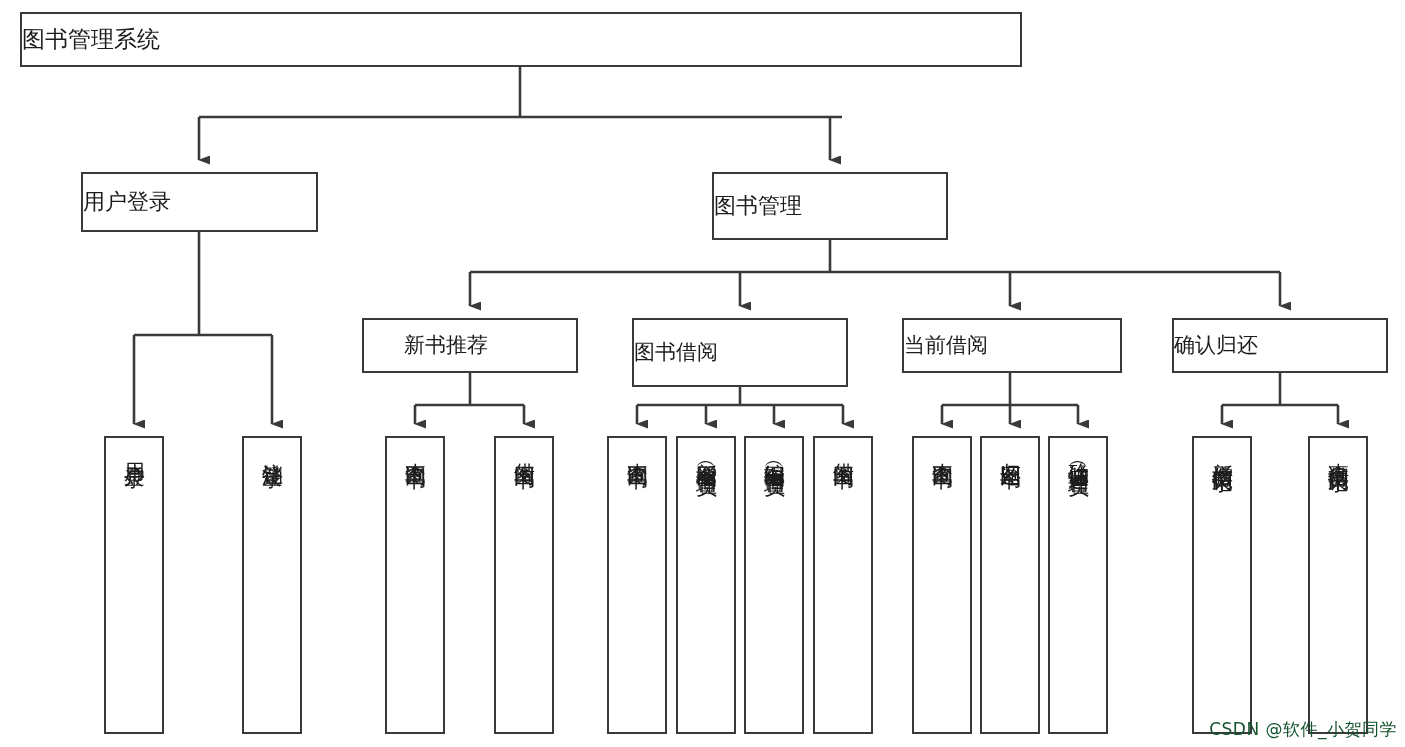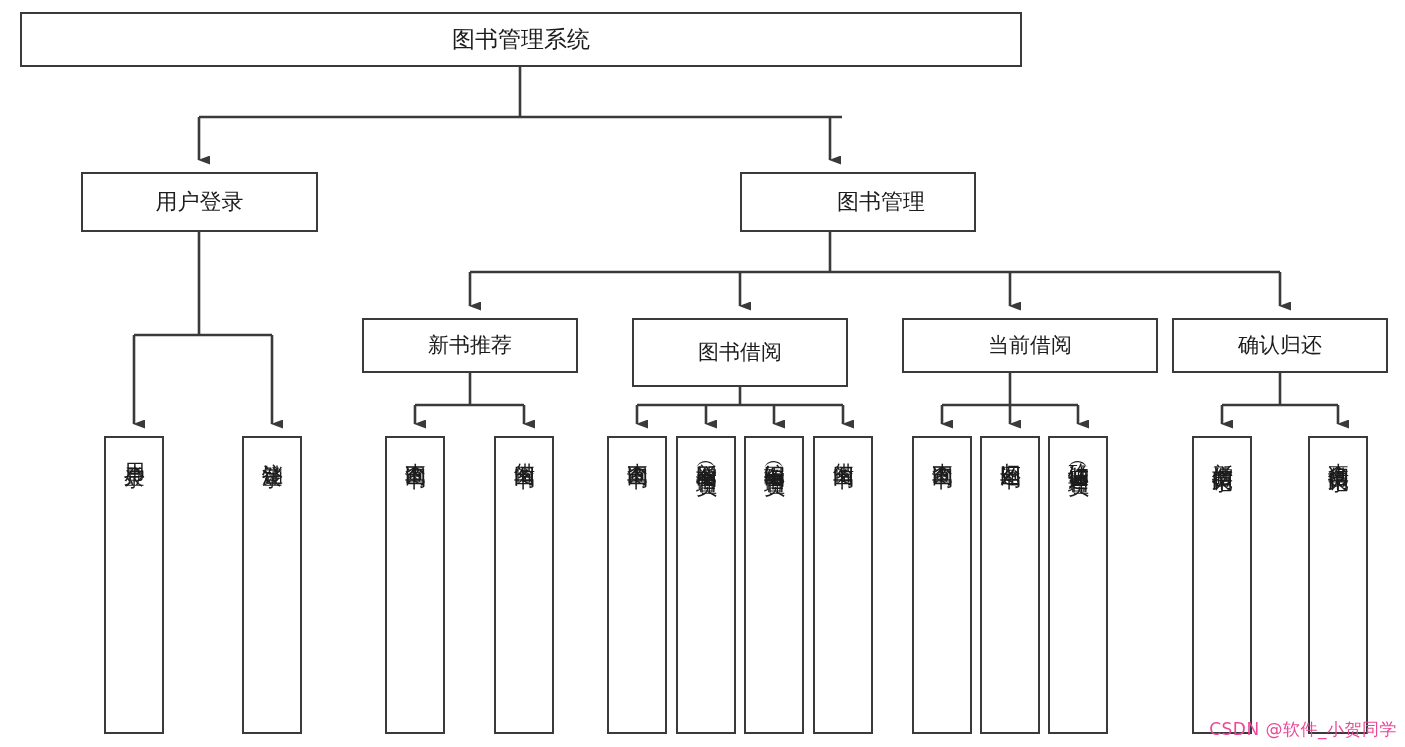--- a/index.html
+++ b/index.html
@@ -25,21 +25,21 @@
     height: 747px;
     pointer-events: none;
   }
   .node {
     position: absolute;
     box-sizing: border-box;
     background: #ffffff;
     border: 2px solid #3a3a3a;
     display: flex;
     align-items: center;
-    justify-content: center;
+    justify-content: flex-start;
     color: #1c1c1c;
   }
   .node .label {
     display: block;
     text-align: center;
     line-height: 1.18;
   }
   .node-root {
     font-size: 23px;
   }
@@ -60,21 +60,21 @@
     font-size: 21px;
     letter-spacing: 2px;
     line-height: 1.0;
     white-space: nowrap;
   }
   .watermark {
     position: absolute;
     right: 8px;
     bottom: 6px;
     font-size: 17px;
-    color: #ec4899;
+    color: #14532d;
     letter-spacing: 0.5px;
     white-space: nowrap;
   }
 </style>
 </head>
 <body>
 
 <div id="canvas">
 
   <svg class="edges" viewBox="0 0 1405 747">
@@ -127,31 +127,31 @@
     </g>
   </svg>
 
   <div class="node node-root" style="left:20px; top:12px; width:1002px; height:55px;">
     <span class="label">图书管理系统</span>
   </div>
 
   <div class="node node-l1" style="left:81px; top:172px; width:237px; height:60px;">
     <span class="label">用户登录</span>
   </div>
-  <div class="node node-l1" style="left:740px; top:172px; width:236px; height:60px;padding-left:46px;">
+  <div class="node node-l1" style="left:712px; top:172px; width:236px; height:68px;">
     <span class="label">图书管理</span>
   </div>
 
-  <div class="node node-l2" style="left:362px; top:318px; width:216px; height:55px;">
+  <div class="node node-l2" style="left:362px; top:318px; width:216px; height:55px;padding-left:40px;">
     <span class="label">新书推荐</span>
   </div>
   <div class="node node-l2" style="left:632px; top:318px; width:216px; height:69px;">
     <span class="label">图书借阅</span>
   </div>
-  <div class="node node-l2" style="left:902px; top:318px; width:256px; height:55px;">
+  <div class="node node-l2" style="left:902px; top:318px; width:220px; height:55px;">
     <span class="label">当前借阅</span>
   </div>
   <div class="node node-l2" style="left:1172px; top:318px; width:216px; height:55px;">
     <span class="label">确认归还</span>
   </div>
 
   <div class="node node-leaf" style="left:104px; top:436px; width:60px; height:298px;">
     <span class="label">用户登录</span>
   </div>
   <div class="node node-leaf" style="left:242px; top:436px; width:60px; height:298px;">

